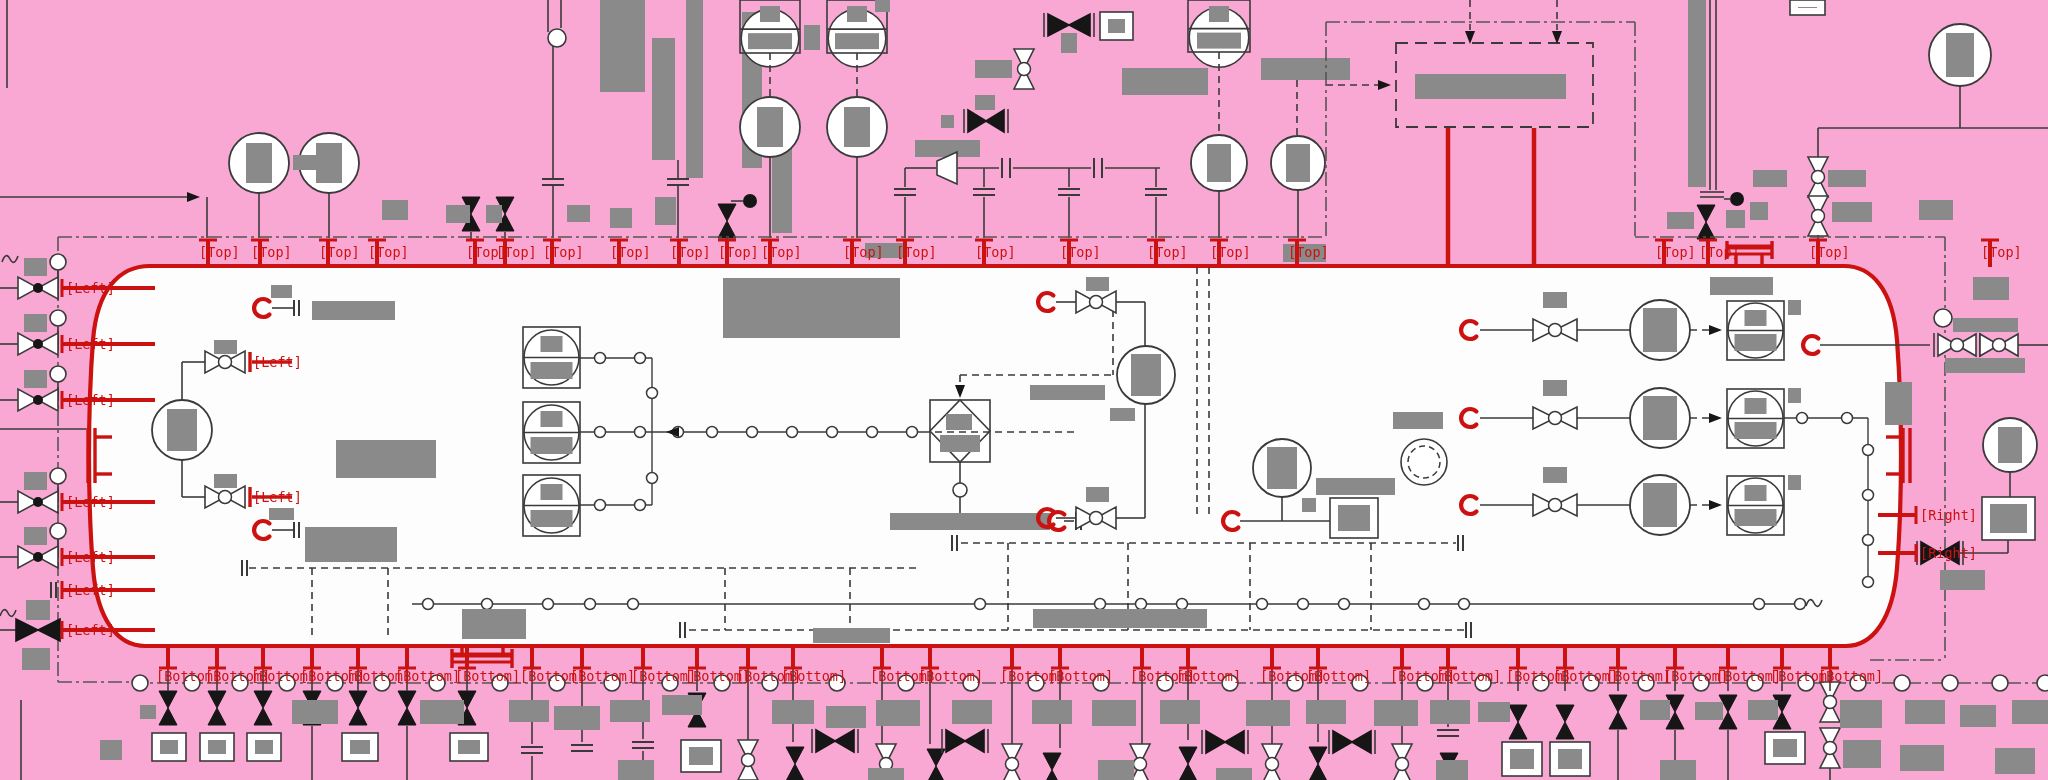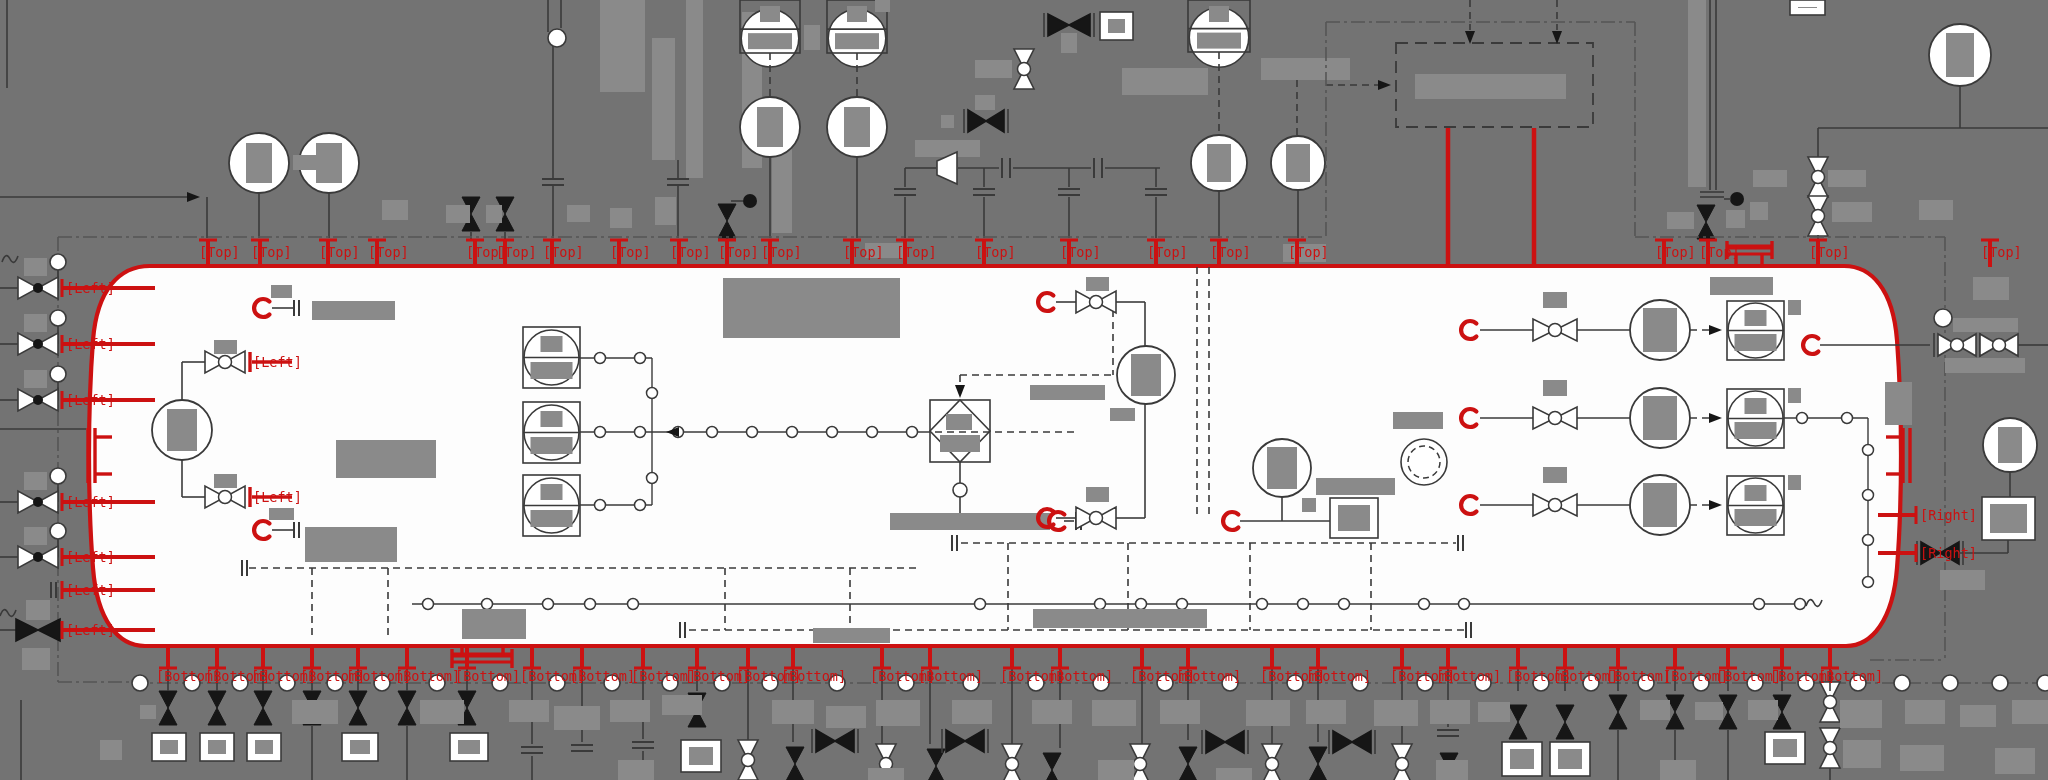--- a/index.html
+++ b/index.html
@@ -1,16 +1,16 @@
 <!DOCTYPE html>
 <html><head>
 <meta charset="utf-8">
 <style>
   html,body{margin:0;padding:0;background:#fff;}
-  #stage{position:relative;width:2048px;height:780px;background:#737373;overflow:hidden;font-family:"DejaVu Sans Mono",monospace;}
+  #stage{position:relative;width:2048px;height:780px;background:#f9a8d4;overflow:hidden;font-family:"DejaVu Sans Mono",monospace;}
   svg{display:block}
   .lbl{font-family:"DejaVu Sans Mono",monospace;font-size:13.5px;}
 </style>
 </head>
 <body>
 
 <div id="stage">
   <svg id="pid" width="2048" height="780" viewBox="0 0 2048 780" xmlns="http://www.w3.org/2000/svg">
       <g>
         <path d="M150,266 L1844,266 C1872,266 1893,290 1897,340 C1900,380 1901,420 1901,455 C1901,492 1900,530 1897,568 C1893,620 1872,646 1846,646 L145,646 C118,646 97,620 93,568 C90,530 89,492 89,455 C89,420 90,380 93,340 C97,290 119,266 150,266 Z" fill="#fdfdfd" stroke="#cc1111" stroke-width="4.2"></path>

